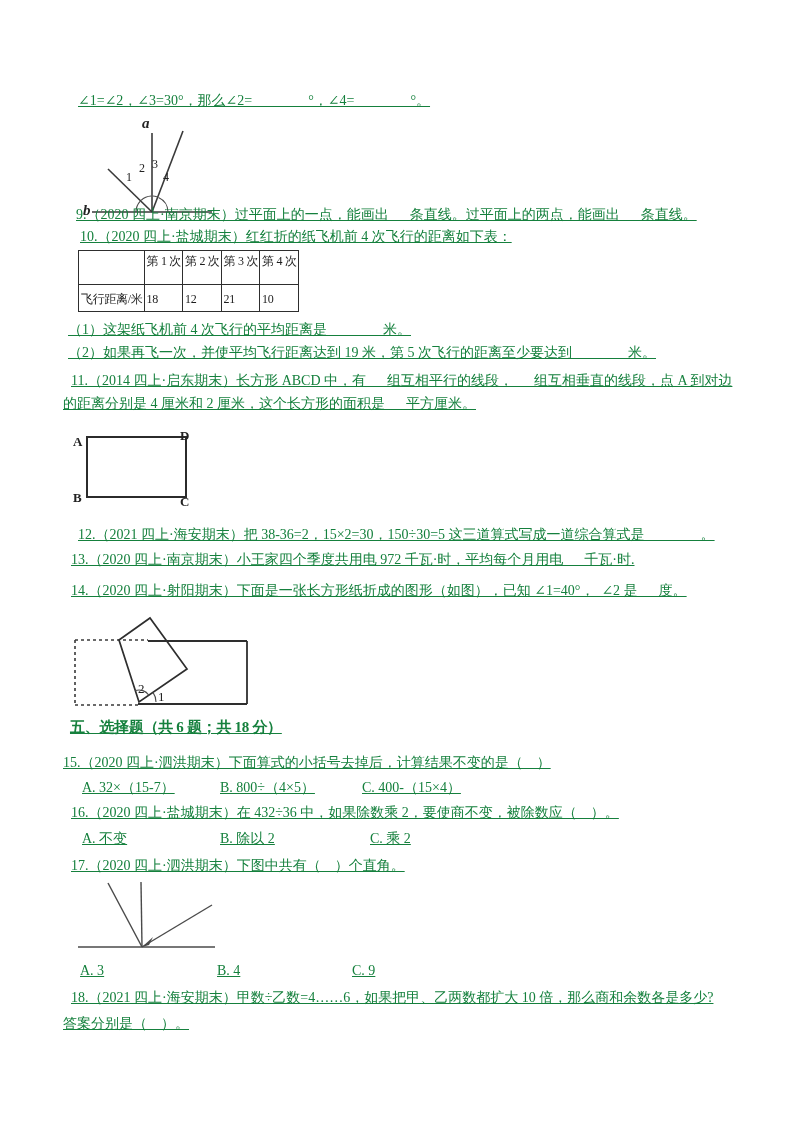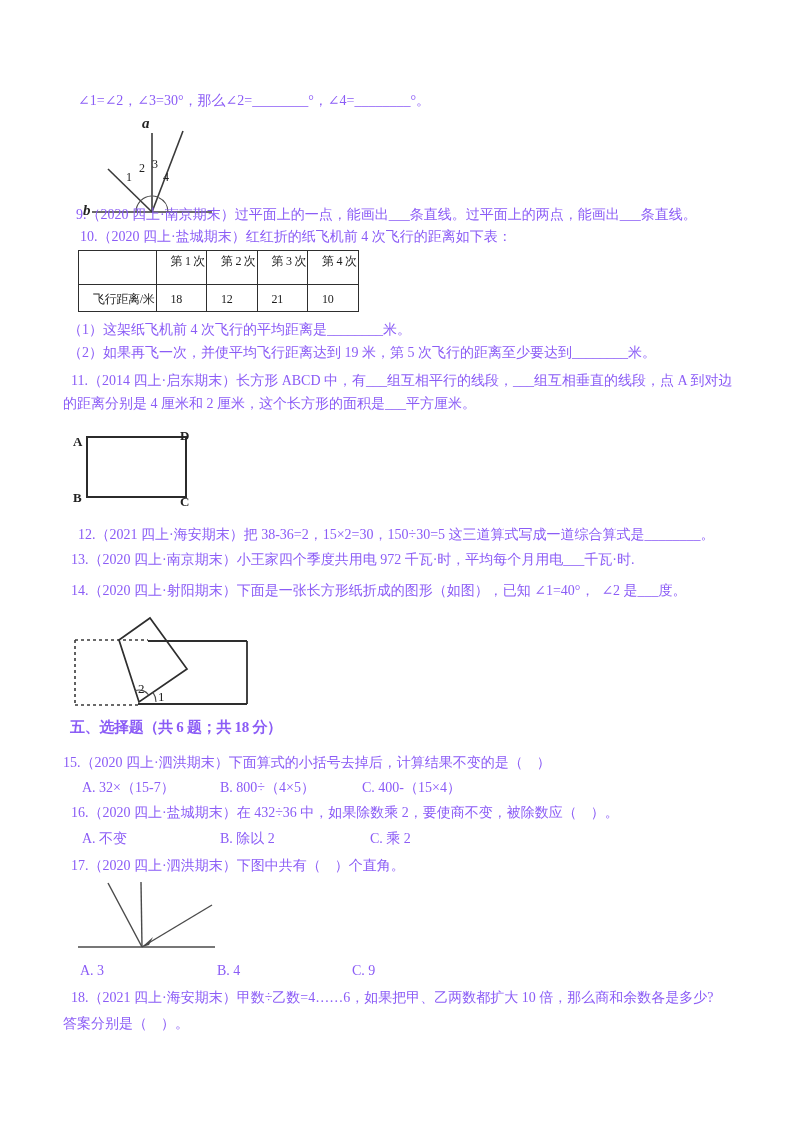--- a/index.html
+++ b/index.html
@@ -10,36 +10,37 @@
     background:#ffffff;
     font-family:"Liberation Serif","DejaVu Serif",serif;
     color:#1c1c1c;
     overflow:hidden;
   }
   .t{
     position:absolute;
     font-size:14px;
     line-height:1.15;
     white-space:pre;
-    color:#8b5cf6;
+    color:#15803d;
+    text-decoration:underline;
   }
   .hdr{
     font-size:15px;
     font-weight:700;
     letter-spacing:-0.3px;
   }
   .ftable{
     position:absolute;
     border-collapse:collapse;
     table-layout:fixed;
   }
   .ftable td{
     border:1.6px solid #2e2e2e;
     font-size:12px;
-    padding:2px 1px 0 14px;
+    padding:2px 1px 0 2px;
     vertical-align:top;
     white-space:nowrap;
     overflow:hidden;
     letter-spacing:-0.3px;
   }
   .ftable .hrow td{height:31px;}
   .ftable .drow td{height:24px;vertical-align:middle;}
   .fig{position:absolute;}
   svg text{fill:#222;}
   .itl{font-style:italic;font-weight:700;font-size:15px;}

